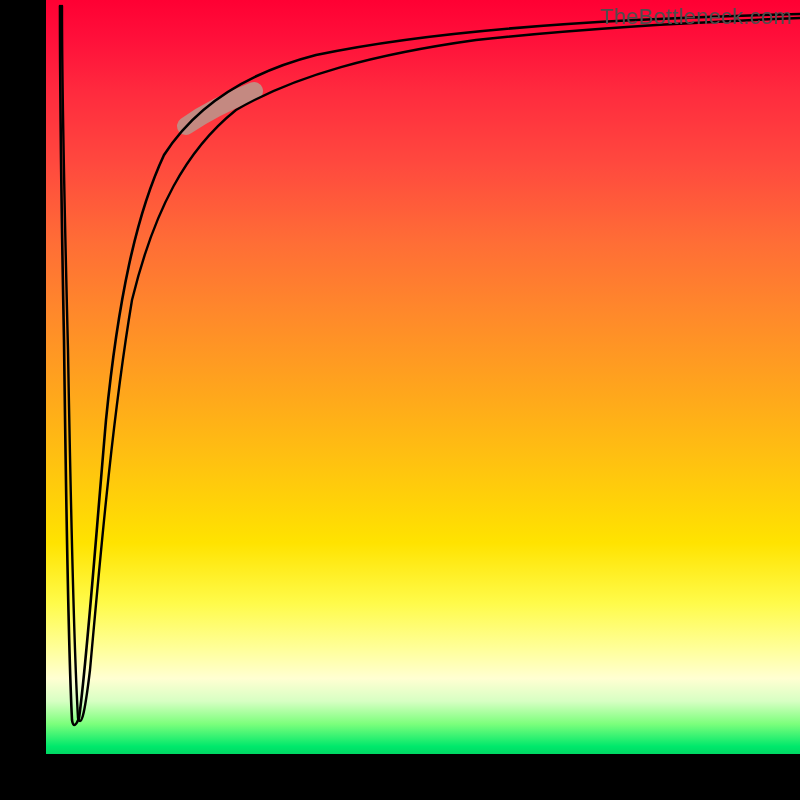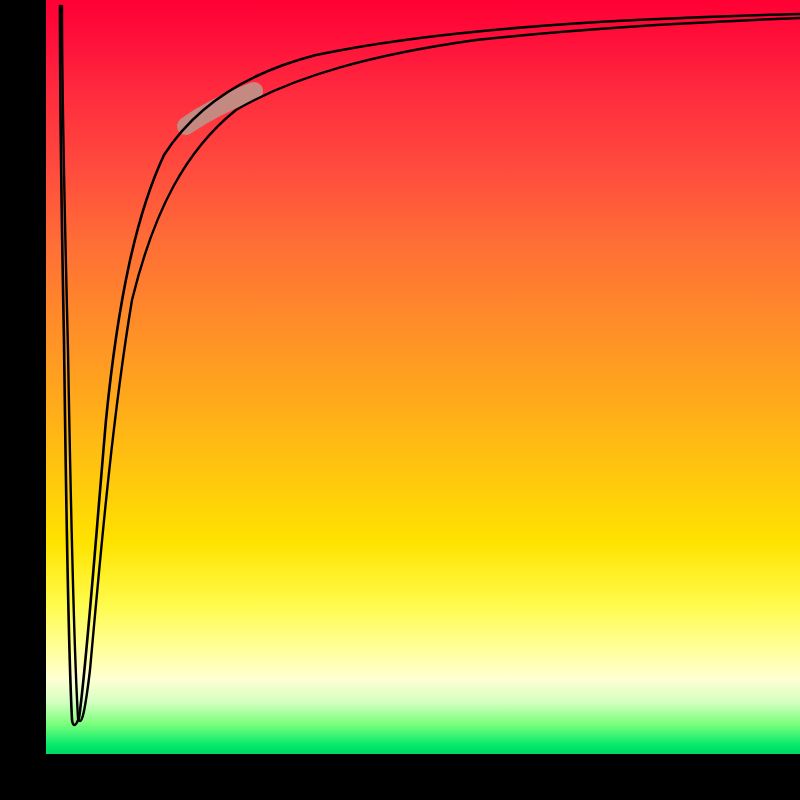--- a/index.html
+++ b/index.html
@@ -99,17 +99,18 @@
       <path d="M 16 6
                C 16 50, 17 150, 22 350
                C 25 520, 28 650, 32 718
                C 35 726, 38 720, 44 670
                C 54 560, 66 420, 86 300
                C 108 210, 140 150, 190 110
                C 250 75, 330 54, 430 40
                C 540 28, 650 22, 754 18" fill="none" stroke="#000000" stroke-width="2.4" stroke-linecap="round" stroke-linejoin="round"></path>
     </svg>
 
+    <div class="watermark">TheBottleneck.com</div>
   </div>
 
   <div class="left-strip"></div>
   <div class="bottom-strip"></div>
 </div>
 
 </body></html>

